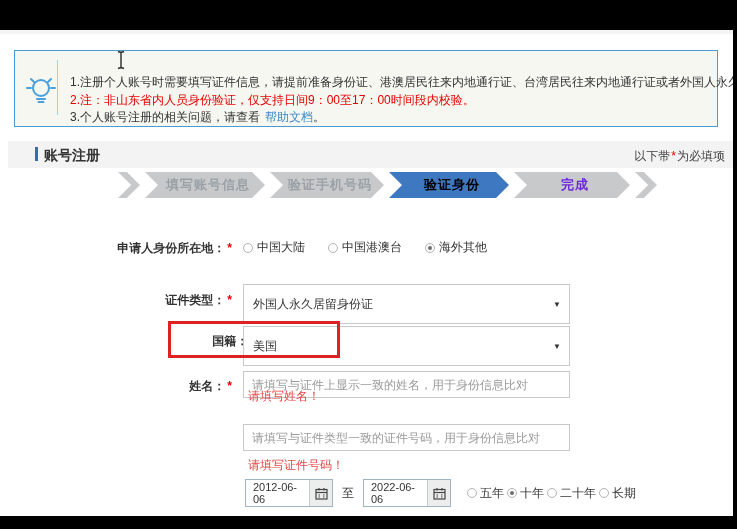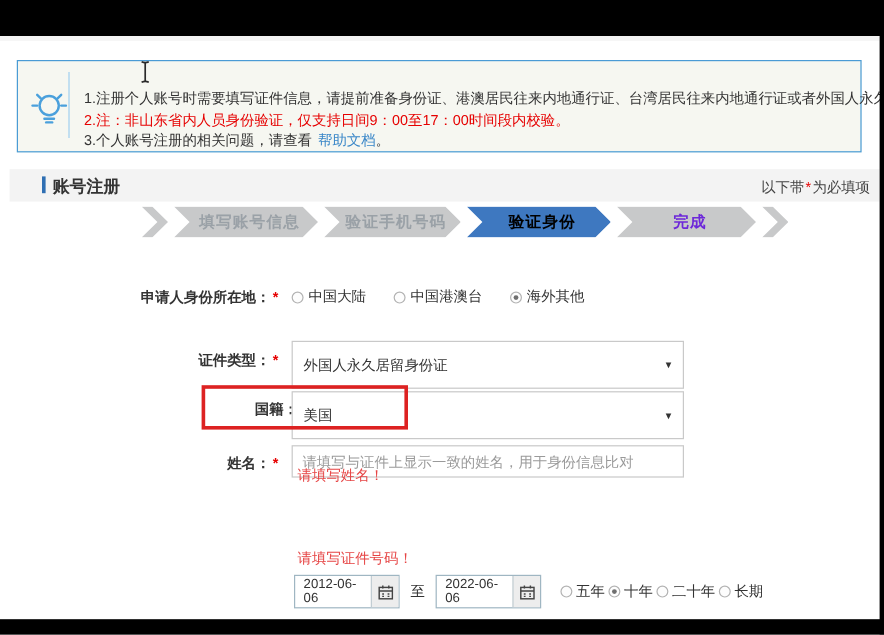--- a/index.html
+++ b/index.html
@@ -167,20 +167,21 @@
     <span class="caret">▼</span>
   </div>
   <div class="abs annot"></div>
 
   <div class="flabel" style="top:378px;">
     <span>姓名：</span><span class="star">*</span>
   </div>
   <input class="abs txtinput" style="top: 371px;" placeholder="请填写与证件上显示一致的姓名，用于身份信息比对">
   <div class="err" style="top:388px;">请填写姓名！</div>
 
+  <input class="abs txtinput" style="top: 424px;" placeholder="请填写与证件类型一致的证件号码，用于身份信息比对">
   <div class="err" style="top:457px;">请填写证件号码！</div>
 
   <div class="abs validity">
     <div class="datebox">
       <span class="dval">2012-06-06</span>
       <span class="cal-btn">
         <svg width="13" height="13" viewBox="0 0 13 13">
           <g stroke="#444" fill="none" stroke-width="1.2">
             <rect x="1" y="2.5" width="11" height="9.5"></rect>
             <line x1="1" y1="5.5" x2="12" y2="5.5"></line>

